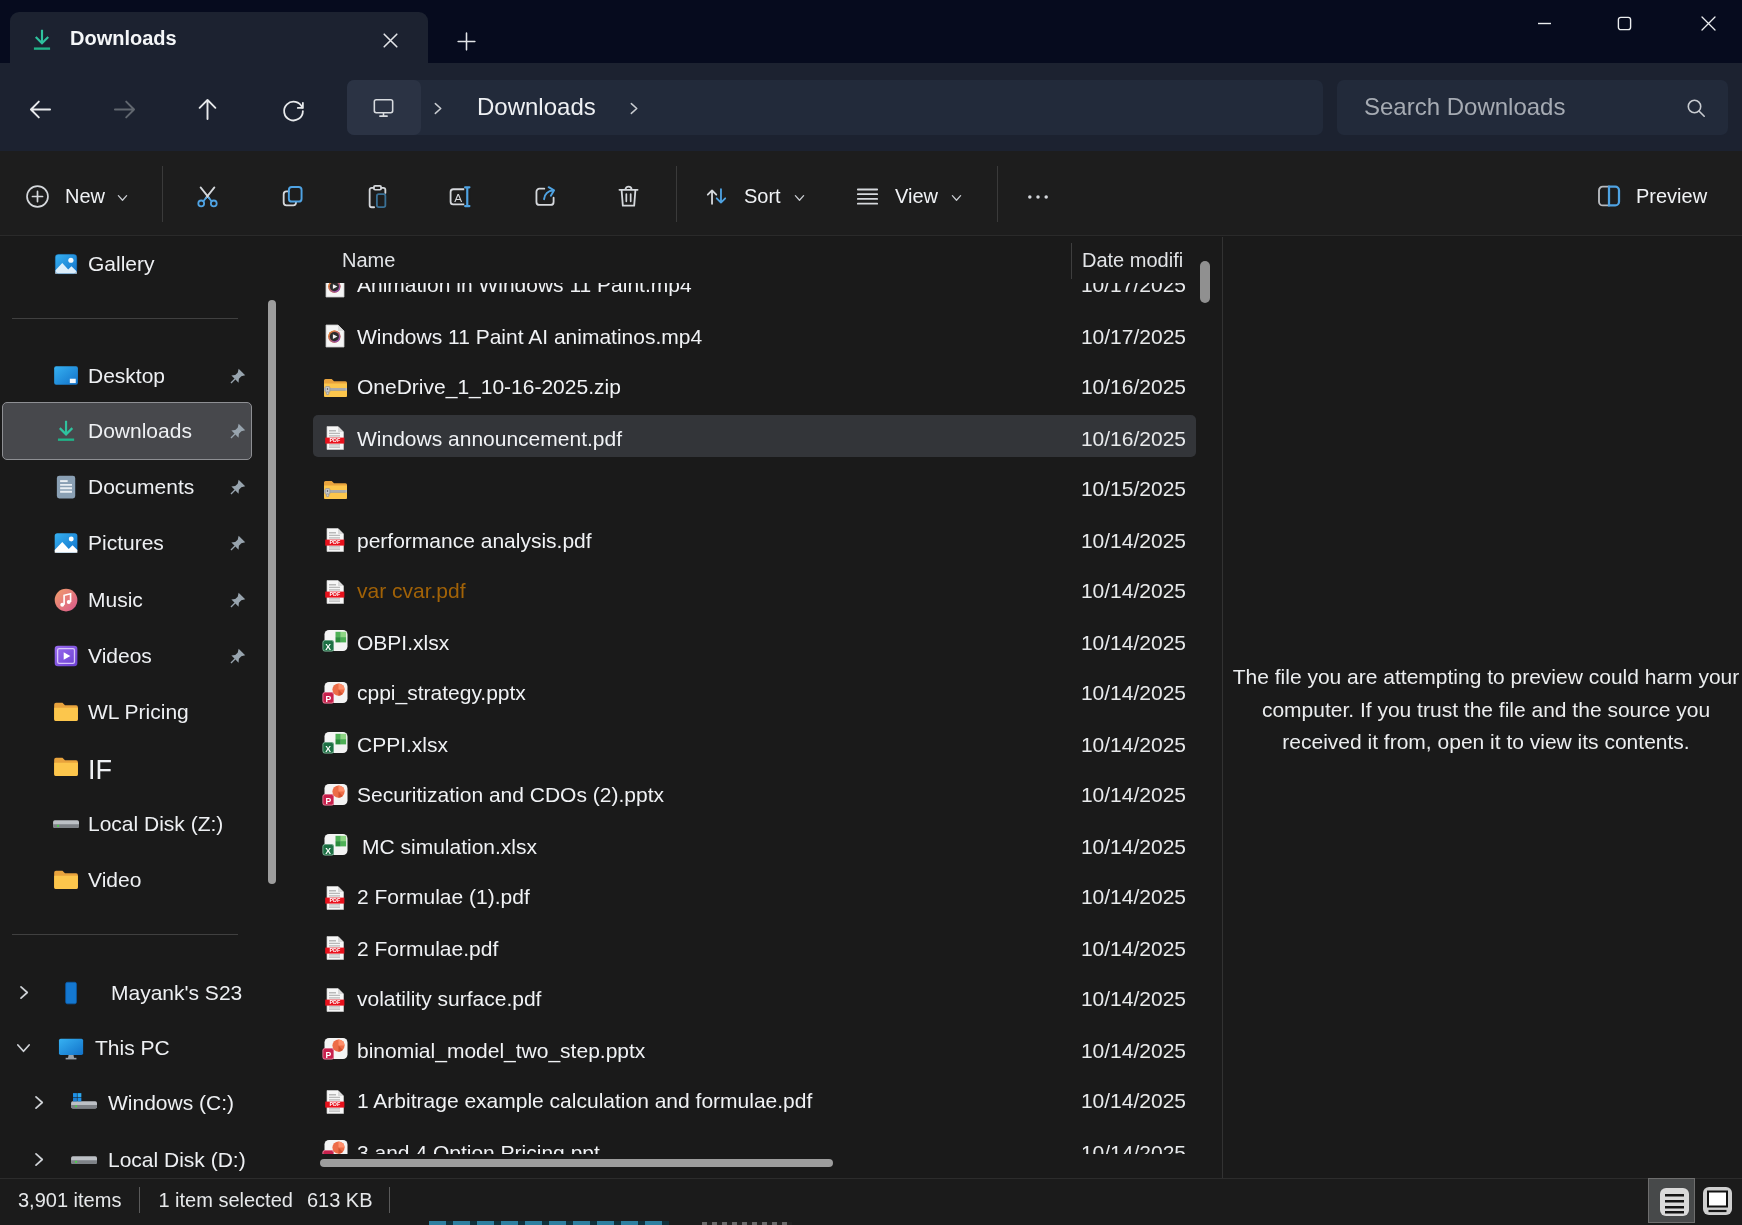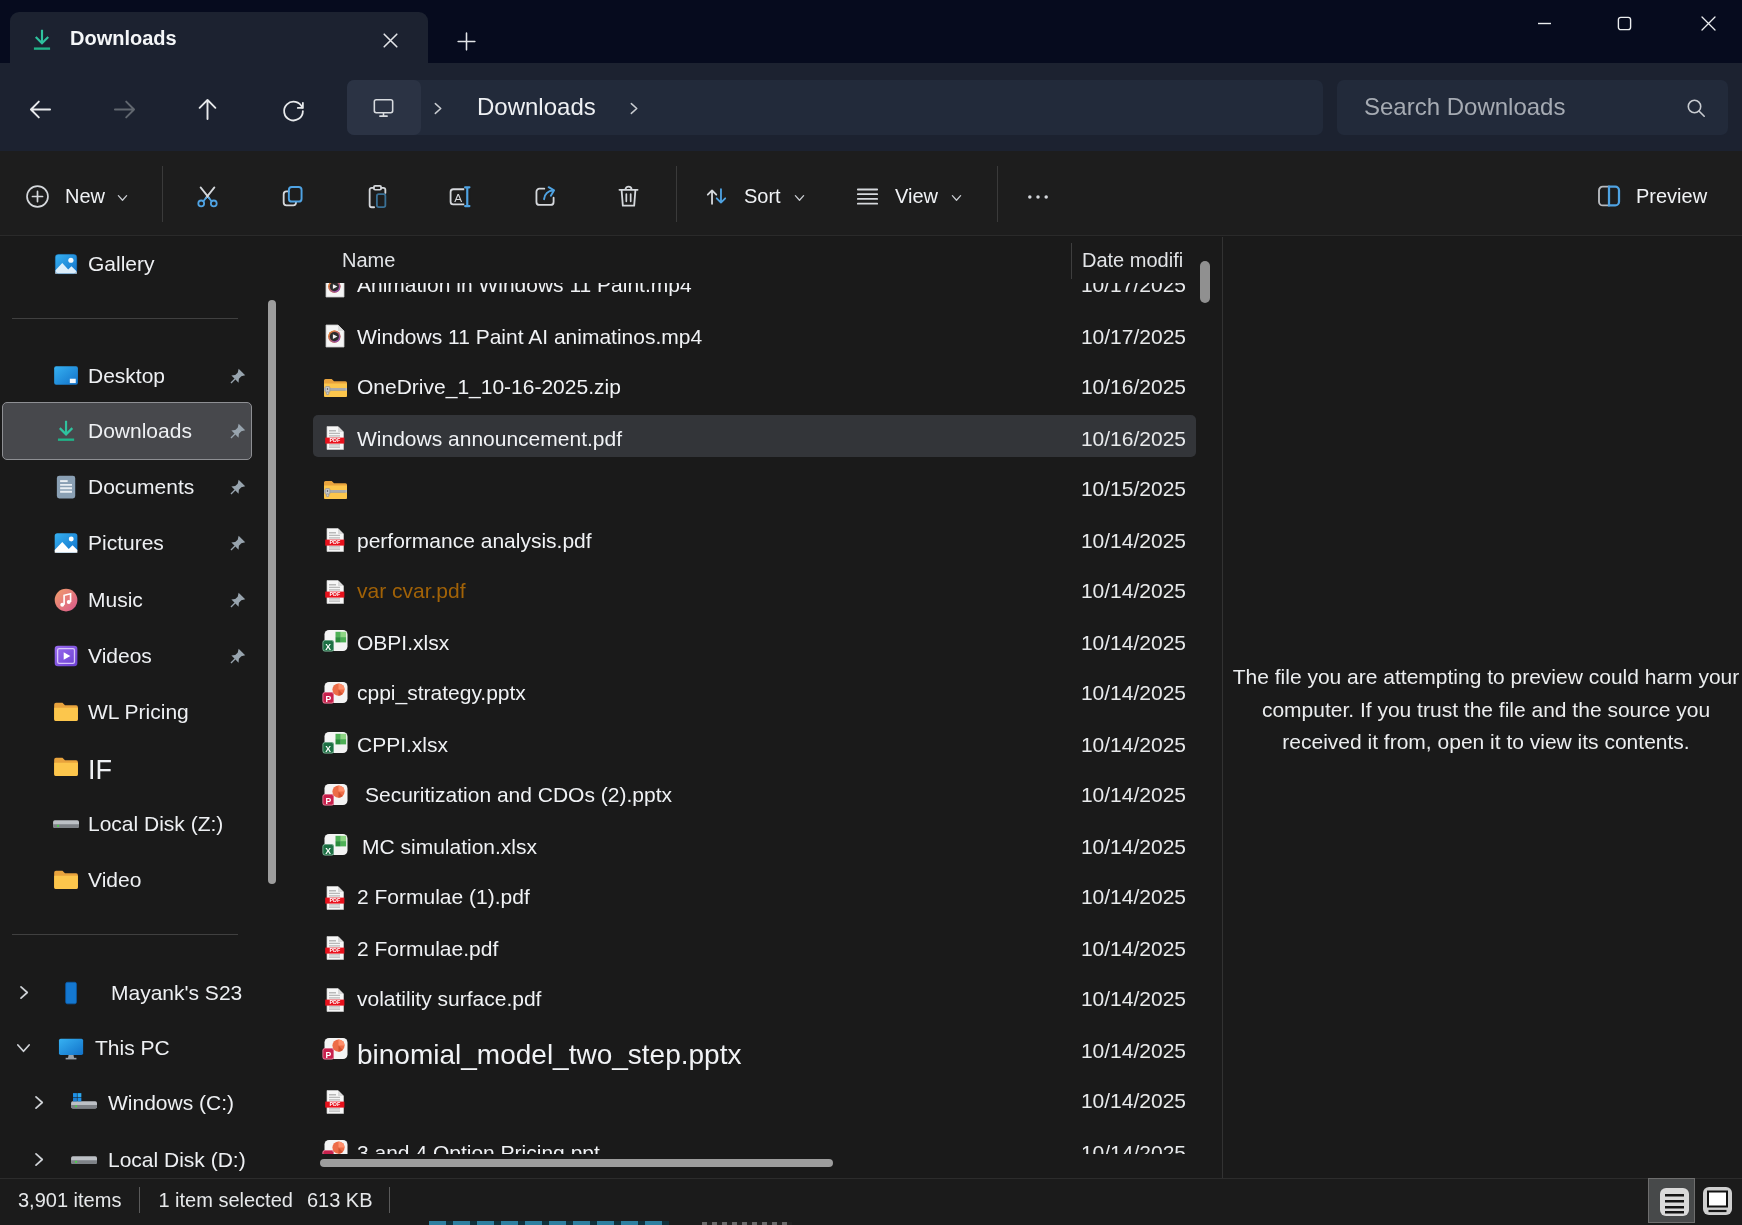--- a/index.html
+++ b/index.html
@@ -424,21 +424,21 @@
       <svg width="27" height="24" viewBox="0 0 27 24">
 <rect x="2.5" y="1" width="23" height="21" rx="4.5" fill="#f4f4f4"></rect>
 <circle cx="16.5" cy="8.6" r="6.1" fill="#ed6c47"></circle>
 <path d="M16.5 2.5a6.1 6.1 0 0 1 6.1 6.1h-6.1z" fill="#ff8f6b"></path>
 <path d="M16.5 8.6l4.3 4.3a6.1 6.1 0 0 1-4.3 1.8z" fill="#d35230"></path>
 <rect x="0.5" y="11" width="11.5" height="11.5" rx="2.6" fill="#c8204c"></rect>
 <rect x="0.9" y="11.4" width="10.7" height="10.7" rx="2.2" fill="none" stroke="#fff" stroke-width="0.8" opacity="0.5"></rect>
 <text x="6.3" y="20.6" font-family="Liberation Sans,sans-serif" font-size="8.6" font-weight="bold" fill="#fff" text-anchor="middle">P</text>
 </svg>
     </div>
-<div class="abs" style="left:69px;top:500px;font-size:21px;color:#f0f2f5;white-space:nowrap;margin-left:8px;">Securitization and CDOs (2).pptx</div>
+<div class="abs" style="left:69px;top:500px;font-size:21px;color:#f0f2f5;white-space:nowrap;">Securitization and CDOs (2).pptx</div>
 <div class="abs" style="left:696px;top:500px;width:202px;font-size:21px;color:#e8eaec;text-align:right;">10/14/2025</div>
 <div class="abs row-icon" style="left:34px;top:550px;">
       <svg width="27" height="24" viewBox="0 0 27 24">
 <rect x="2.5" y="1" width="23" height="21" rx="4.5" fill="#f4f4f4"></rect>
 <rect x="13.5" y="2.8" width="5.3" height="5.3" fill="#4eb056"></rect>
 <rect x="18.8" y="2.8" width="5.3" height="5.3" fill="#8ed584"></rect>
 <rect x="13.5" y="8.1" width="5.3" height="5.3" fill="#2a8d3c"></rect>
 <rect x="18.8" y="8.1" width="5.3" height="5.3" fill="#4eb056"></rect>
 <rect x="0.5" y="11" width="11.5" height="11.5" rx="2.6" fill="#1d7044"></rect>
 <rect x="0.9" y="11.4" width="10.7" height="10.7" rx="2.2" fill="none" stroke="#fff" stroke-width="0.8" opacity="0.5"></rect>
@@ -484,31 +484,32 @@
       <svg width="27" height="24" viewBox="0 0 27 24">
 <rect x="2.5" y="1" width="23" height="21" rx="4.5" fill="#f4f4f4"></rect>
 <circle cx="16.5" cy="8.6" r="6.1" fill="#ed6c47"></circle>
 <path d="M16.5 2.5a6.1 6.1 0 0 1 6.1 6.1h-6.1z" fill="#ff8f6b"></path>
 <path d="M16.5 8.6l4.3 4.3a6.1 6.1 0 0 1-4.3 1.8z" fill="#d35230"></path>
 <rect x="0.5" y="11" width="11.5" height="11.5" rx="2.6" fill="#c8204c"></rect>
 <rect x="0.9" y="11.4" width="10.7" height="10.7" rx="2.2" fill="none" stroke="#fff" stroke-width="0.8" opacity="0.5"></rect>
 <text x="6.3" y="20.6" font-family="Liberation Sans,sans-serif" font-size="8.6" font-weight="bold" fill="#fff" text-anchor="middle">P</text>
 </svg>
     </div>
-<div class="abs" style="left:69px;top:756px;font-size:28px;color:#f0f2f5;white-space:nowrap;">binomial_model_two_step.pptx</div>
+<div class="abs" style="left:69px;top:756px;font-size:21px;color:#f0f2f5;white-space:nowrap;">binomial_model_two_step.pptx</div>
 <div class="abs" style="left:696px;top:756px;width:202px;font-size:21px;color:#e8eaec;text-align:right;">10/14/2025</div>
 <div class="abs row-icon" style="left:34px;top:806px;">
       <svg width="26" height="26" viewBox="0 0 26 26">
 <path d="M5 1.5h11l5.5 5.5v17.5H5z" fill="#f7f7f7" stroke="#cfcfcf" stroke-width="0.7"></path>
 <path d="M16 1.5l5.5 5.5H16z" fill="#dadada"></path>
 <path d="M7 5h7v1.4H7zM7 7.8h11v1.2H7zM7 10.2h11v1.2H7zM7 19.2h11v1.2H7zM7 21.6h11v1.2H7z" fill="#b9b9b9"></path>
 <rect x="3.2" y="12.6" width="19.2" height="6" fill="#e8111c"></rect>
 <text x="12.8" y="17.4" font-family="Liberation Sans,sans-serif" font-size="5.4" font-weight="bold" fill="#fff" text-anchor="middle">PDF</text>
 </svg>
     </div>
+<div class="abs" style="left:69px;top:806px;font-size:21px;color:#f0f2f5;white-space:nowrap;">1 Arbitrage example calculation and formulae.pdf</div>
 <div class="abs" style="left:696px;top:806px;width:202px;font-size:21px;color:#e8eaec;text-align:right;">10/14/2025</div>
 <div class="abs row-icon" style="left:34px;top:856px;">
       <svg width="27" height="24" viewBox="0 0 27 24">
 <rect x="2.5" y="1" width="23" height="21" rx="4.5" fill="#f4f4f4"></rect>
 <circle cx="16.5" cy="8.6" r="6.1" fill="#ed6c47"></circle>
 <path d="M16.5 2.5a6.1 6.1 0 0 1 6.1 6.1h-6.1z" fill="#ff8f6b"></path>
 <path d="M16.5 8.6l4.3 4.3a6.1 6.1 0 0 1-4.3 1.8z" fill="#d35230"></path>
 <rect x="0.5" y="11" width="11.5" height="11.5" rx="2.6" fill="#c8204c"></rect>
 <rect x="0.9" y="11.4" width="10.7" height="10.7" rx="2.2" fill="none" stroke="#fff" stroke-width="0.8" opacity="0.5"></rect>
 <text x="6.3" y="20.6" font-family="Liberation Sans,sans-serif" font-size="8.6" font-weight="bold" fill="#fff" text-anchor="middle">P</text>

